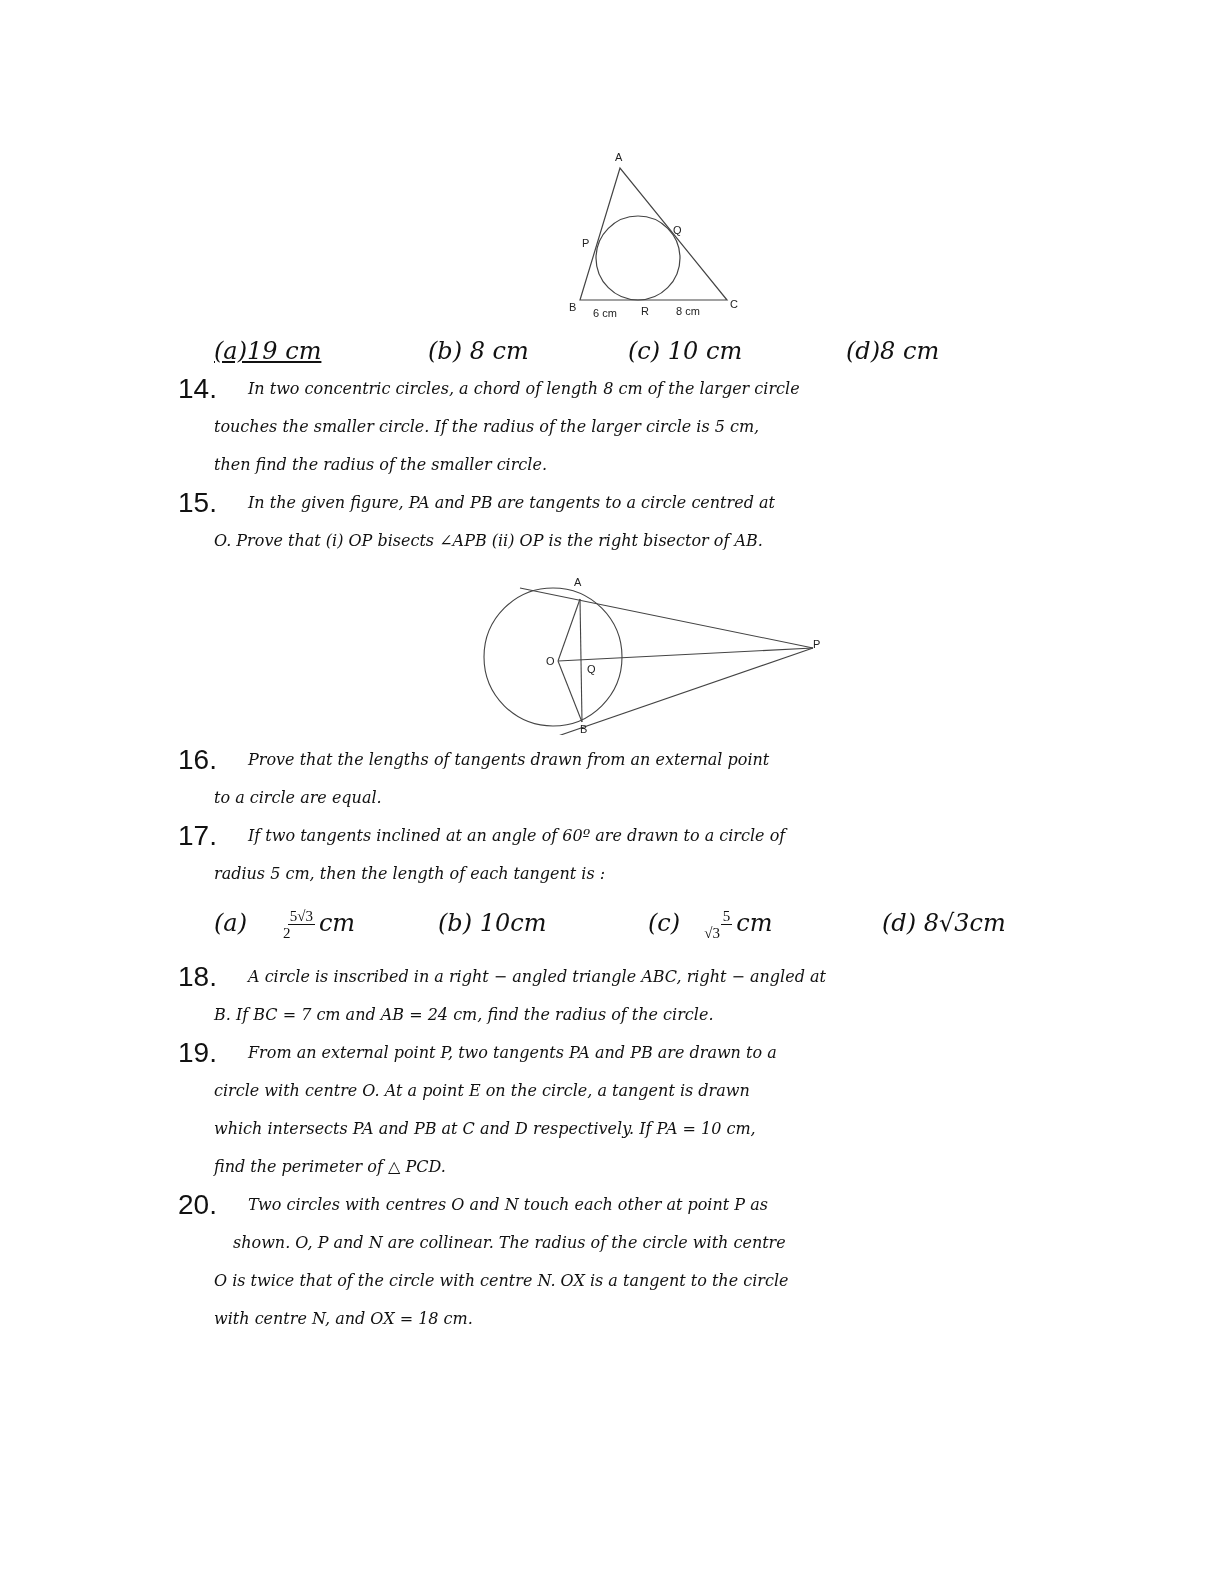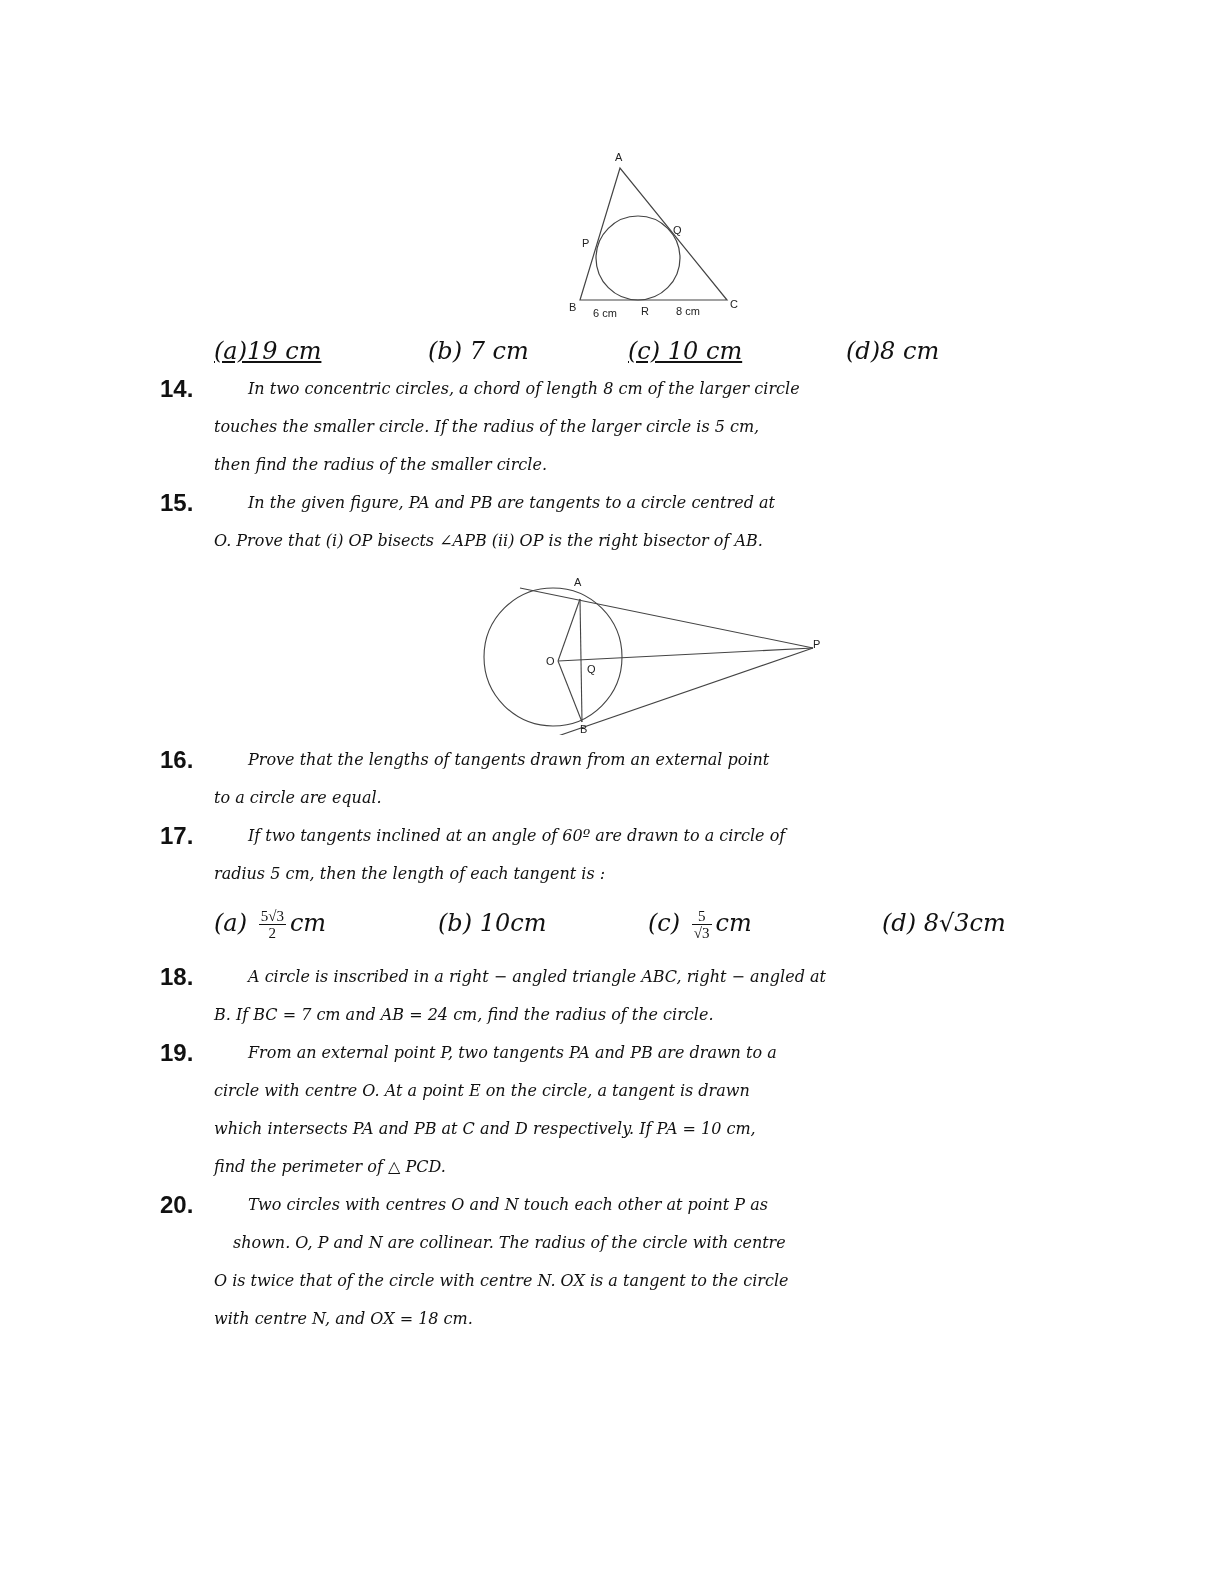--- a/index.html
+++ b/index.html
@@ -1,44 +1,44 @@
 <!DOCTYPE html>
 <html><head>
 <meta charset="utf-8">
 <style>
   html, body { margin: 0; padding: 0; background: #ffffff; }
   body { width: 1224px; height: 1584px; position: relative; overflow: hidden; color: #111; }
   .serif { font-family: "DejaVu Serif", "Liberation Serif", serif; font-style: italic; }
   .line { position: absolute; font-size: 16px; white-space: nowrap; line-height: 30px; }
-  .qnum { position: absolute; left: 160px; font-family: "Liberation Sans", sans-serif; font-size: 24px; line-height: 30px; font-weight: bold; }
+  .qnum { position: absolute; left: 178px; font-family: "Liberation Sans", sans-serif; font-size: 28px; line-height: 30px; }
   .opt { position: absolute; font-size: 24px; white-space: nowrap; line-height: 30px; }
   svg text { font-family: "Liberation Sans", sans-serif; font-size: 11px; fill: #222; }
   .frac { display: inline-block; vertical-align: middle; text-align: center; font-style: normal; font-family: "Liberation Serif", serif; font-size: 15px; line-height: 16px; margin: 0 4px; }
-  .frac .top { display: block; border-bottom: 1px solid #111; padding: 0 2px; }
+  .frac .top { display: block; border-bottom: 1px solid #111; padding: 0 2px; margin-left: 29px; }
   .frac .bot { display: block; padding: 0 2px; }
 </style>
 </head>
 <body>
 
 <svg style="position:absolute; left:560px; top:145px;" width="200" height="185" viewBox="0 0 200 185">
   <polygon points="60,23 20,155 167,155" fill="none" stroke="#444" stroke-width="1.2"></polygon>
   <circle cx="78" cy="113" r="42" fill="none" stroke="#444" stroke-width="1.2"></circle>
   <text x="55" y="16">A</text>
   <text x="22" y="102">P</text>
   <text x="113" y="89">Q</text>
   <text x="9" y="166">B</text>
   <text x="81" y="170">R</text>
   <text x="170" y="163">C</text>
   <text x="33" y="172">6 cm</text>
   <text x="116" y="170">8 cm</text>
 </svg>
 
 <div class="opt serif" style="left:214px; top:336px;text-decoration:underline;">(a)19 cm</div>
-<div class="opt serif" style="left:428px; top:336px;">(b) 7 cm</div>
-<div class="opt serif" style="left:628px; top:336px;text-decoration:underline;">(c) 10 cm</div>
+<div class="opt serif" style="left:428px; top:336px;">(b) 8 cm</div>
+<div class="opt serif" style="left:628px; top:336px;">(c) 10 cm</div>
 <div class="opt serif" style="left:846px; top:336px;">(d)8 cm</div>
 
 <div class="qnum" style="top:374px;">14.</div>
 <div class="line serif" style="left:248px; top:374px;">In two concentric circles, a chord of length 8 cm of the larger circle</div>
 <div class="line serif" style="left:214px; top:412px;">touches the smaller circle. If the radius of the larger circle is 5 cm,</div>
 <div class="line serif" style="left:214px; top:450px;">then find the radius of the smaller circle.</div>
 
 <div class="qnum" style="top:488px;">15.</div>
 <div class="line serif" style="left:248px; top:488px;">In the given figure, PA and PB are tangents to a circle centred at</div>
 <div class="line serif" style="left:214px; top:526px;">O. Prove that (i) OP bisects ∠APB (ii) OP is the right bisector of AB.</div>

